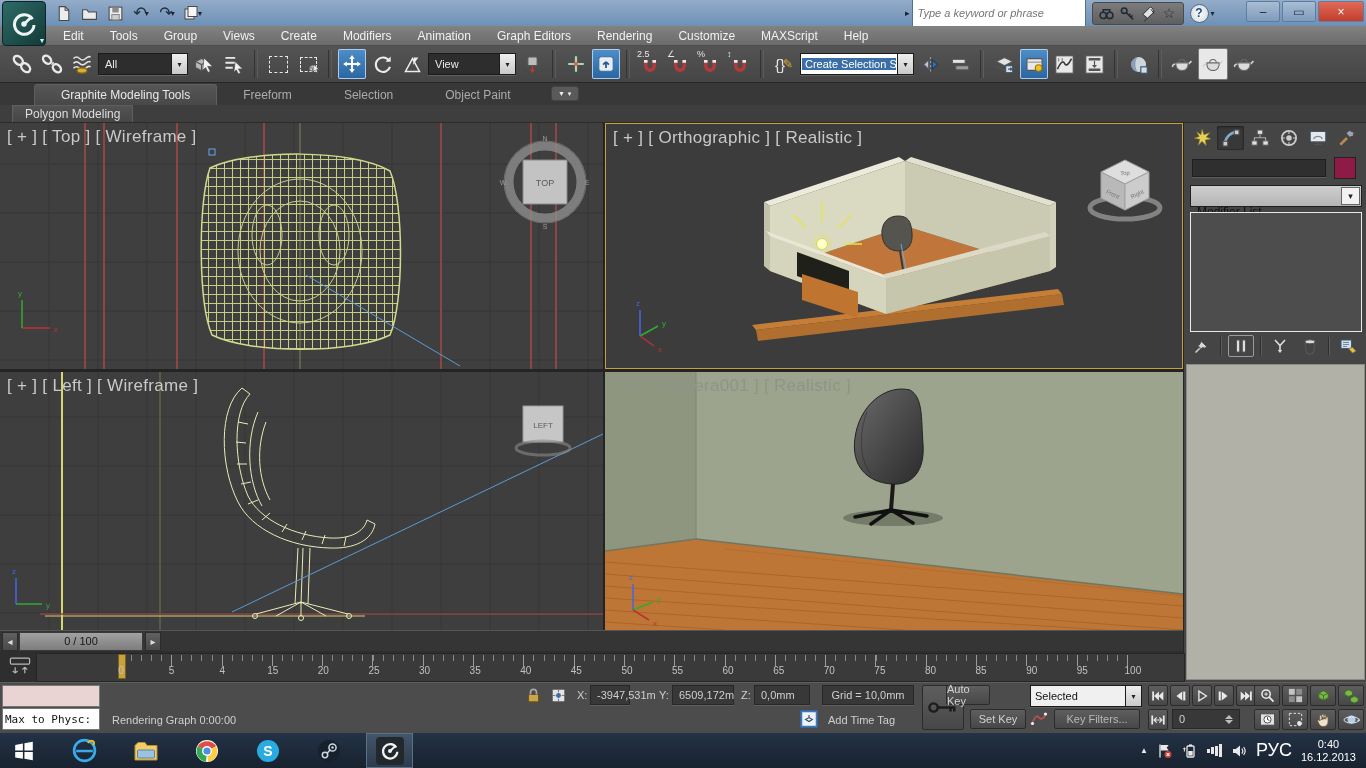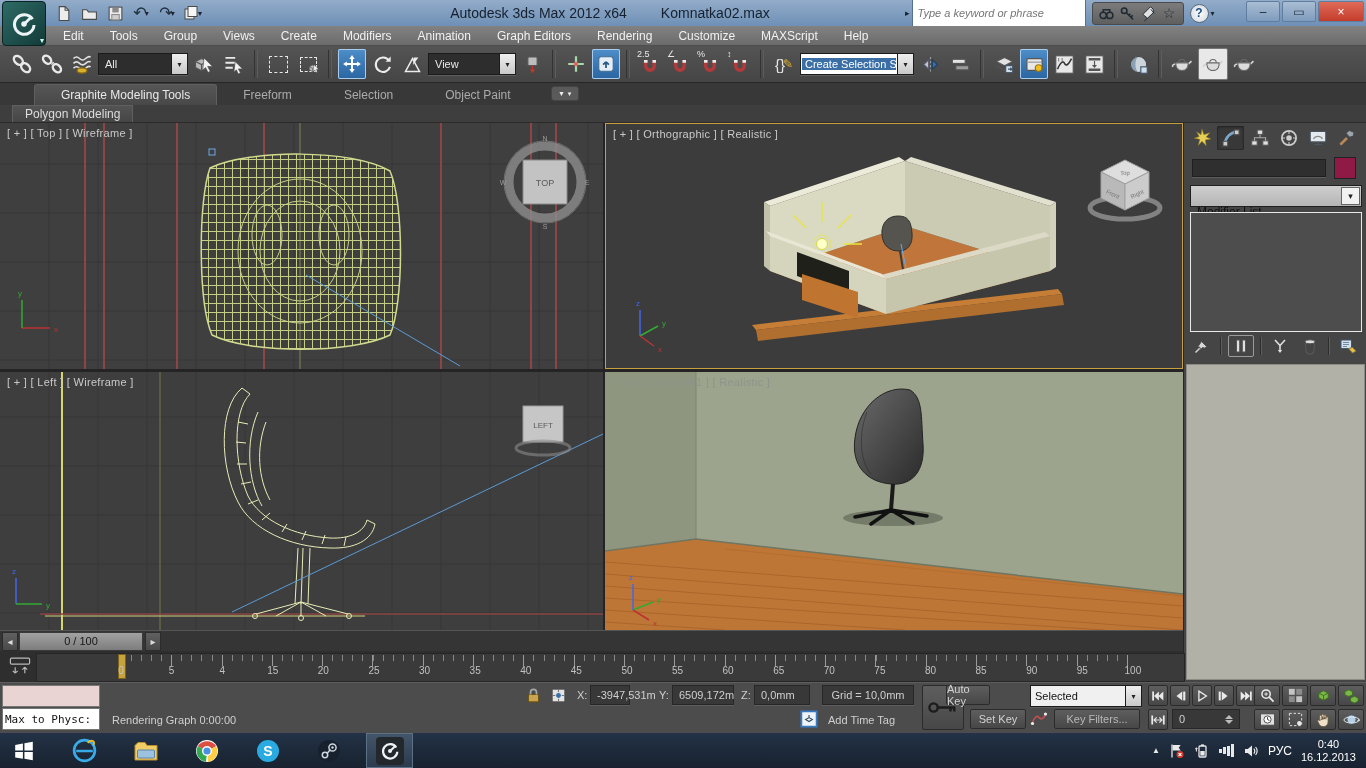--- a/index.html
+++ b/index.html
@@ -59,21 +59,21 @@
   #ribbon2{left:0;top:105px;width:1366px;height:18px;background:#3e3e3e;border-bottom:1px solid #2b2b2b;display:flex;padding-left:12px;box-sizing:border-box;}
   #polytab{background:linear-gradient(#535353,#464646);border:1px solid #5f5f5f;border-bottom:none;color:#ddd;
            font-size:12px;padding:1px 12px;}
   
   #vps{left:0;top:123px;width:1183px;height:507px;background:#242424;}
   .vp{position:absolute;overflow:hidden;background:#3f3f3f;}
   #vpTop{left:0;top:0;width:603px;height:246px;}
   #vpOrtho{left:605px;top:0;width:578px;height:246px;border:1px solid #c79f3d;box-sizing:border-box;}
   #vpLeft{left:0;top:249px;width:603px;height:258px;}
   #vpCam{left:605px;top:249px;width:578px;height:258px;}
-  .vplabel{position:absolute;left:7px;top:4px;font-size:11px;color:#c9c9c9;letter-spacing:.3px;}
+  .vplabel{position:absolute;left:7px;top:4px;font-size:17px;color:#c9c9c9;letter-spacing:.3px;}
   #vpCam .vplabel{color:#8f948a;}
   
   #cmdpanel{left:1183px;top:123px;width:183px;height:559px;background:#454545;border-left:1px solid #262626;box-sizing:border-box;}
   #cptabs{position:absolute;left:4px;top:3px;display:flex;gap:2px;}
   .cptab{width:27px;height:24px;display:flex;align-items:center;justify-content:center;border-radius:2px;}
   .cptab.pressed{background:#383838;box-shadow:inset 0 1px 3px #222,inset 0 0 0 1px #2d2d2d;}
   #cpname{position:absolute;left:8px;top:36px;width:132px;height:16px;background:#2f2f2f;border:1px solid #1f1f1f;box-shadow:0 1px 0 #5c5c5c;}
   #cpswatch{position:absolute;left:150px;top:34px;width:20px;height:20px;background:#8e1a45;border:1px solid #222;}
   #cpcombo{position:absolute;left:6px;top:62px;width:170px;height:20px;background:linear-gradient(#cfcfcf,#b4b4b4);
            border:1px solid #1f1f1f;display:flex;align-items:center;}
@@ -117,21 +117,21 @@
   .spin .up{border-bottom:4px solid #bbb;}
   .spin .dn{border-top:4px solid #bbb;}
   .navb{position:absolute;width:26px;height:21px;background:linear-gradient(#5e5e5e,#474747);border:1px solid #2b2b2b;border-radius:2px;
         display:flex;align-items:center;justify-content:center;box-sizing:border-box;}
   
   #taskbar{left:0;top:733px;width:1366px;height:35px;background:linear-gradient(#233246,#18222f);display:flex;align-items:center;}
   .tsk{width:47px;height:35px;display:flex;align-items:center;justify-content:center;flex:none;}
   .tsk.active{background:linear-gradient(#44566b,#2b3a4c);box-shadow:inset 0 0 0 1px #5d7186;}
   #tray{margin-left:auto;display:flex;align-items:center;gap:9px;padding-right:10px;color:#fff;}
   #tray .tico{display:flex;align-items:center;justify-content:center;}
-  #lang{font-size:12px;color:#fff;}
+  #lang{font-size:18px;color:#fff;}
   #clock{text-align:center;font-size:11px;line-height:13px;color:#fff;}
   .netbars{display:flex;align-items:flex-end;gap:1px;height:13px;}
   .netbars i{width:3px;background:#e8e8e8;display:block;}
 </style>
 </head>
 <body>
 
 <div id="root">
 
 <svg width="0" height="0" style="position:absolute">
@@ -454,24 +454,20 @@
           <path d="M10.8 5.5a4 4 0 0 1 0 5M12.6 4a6.5 6.5 0 0 1 0 8" stroke="#e9e9e9" fill="none" stroke-width="1.2"></path>
         </symbol>
 <symbol id="s-tbbtn" viewBox="0 0 20 16">
           <rect x="2" y="1.5" width="16" height="5" rx="1" fill="none" stroke="#b8b8b8"></rect>
           <path d="M6 9v5M6 14l-2-2M6 14l2-2M14 14V9M14 9l-2 2M14 9l2 2" stroke="#b8b8b8" fill="none"></path>
         </symbol>
 </defs>
 </svg>
 
 <div id="titlebar" class="abs">
-  <div id="titles" class="abs">
-    <span>Autodesk 3ds Max  2012 x64</span>
-    <span>Komnatka02.max</span>
-  </div>
   <div id="searchwrap" class="abs">
     <span class="flyout">▸</span>
     <input id="search" placeholder="Type a keyword or phrase" style="">
     <div id="searchicons">
       <span class="sic">
             <svg class="u" width="17" height="17">
               <use href="#s-binoc"></use>
             </svg>
           </span>
       <span class="sic">

